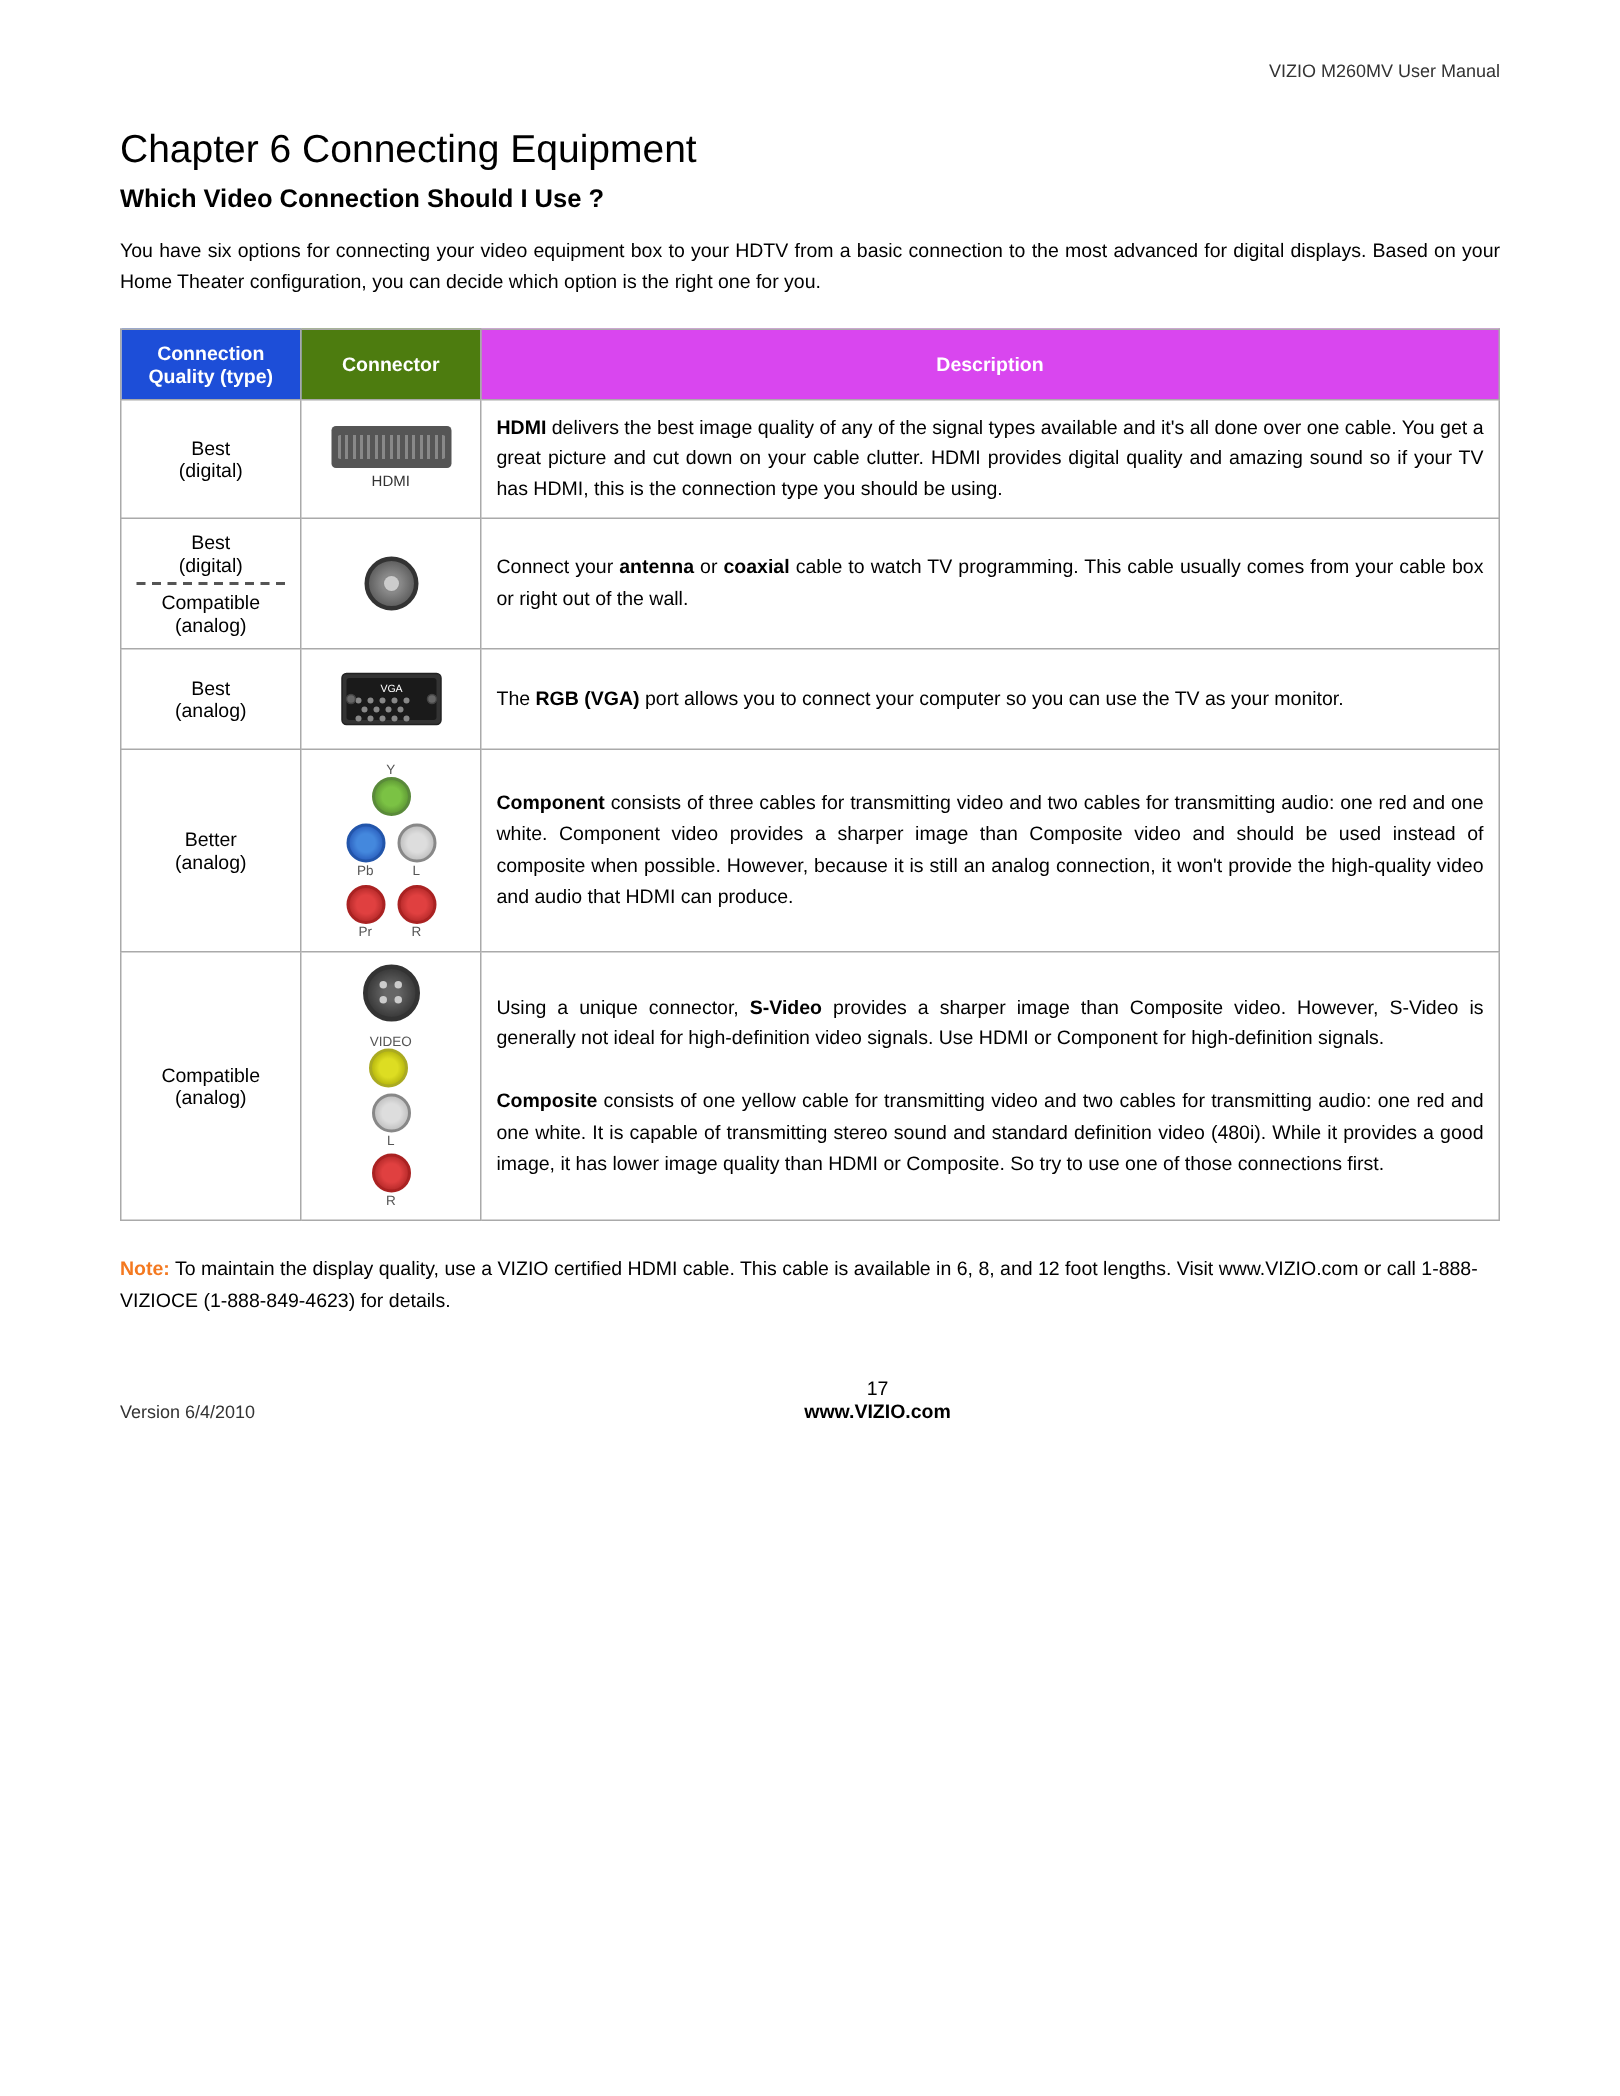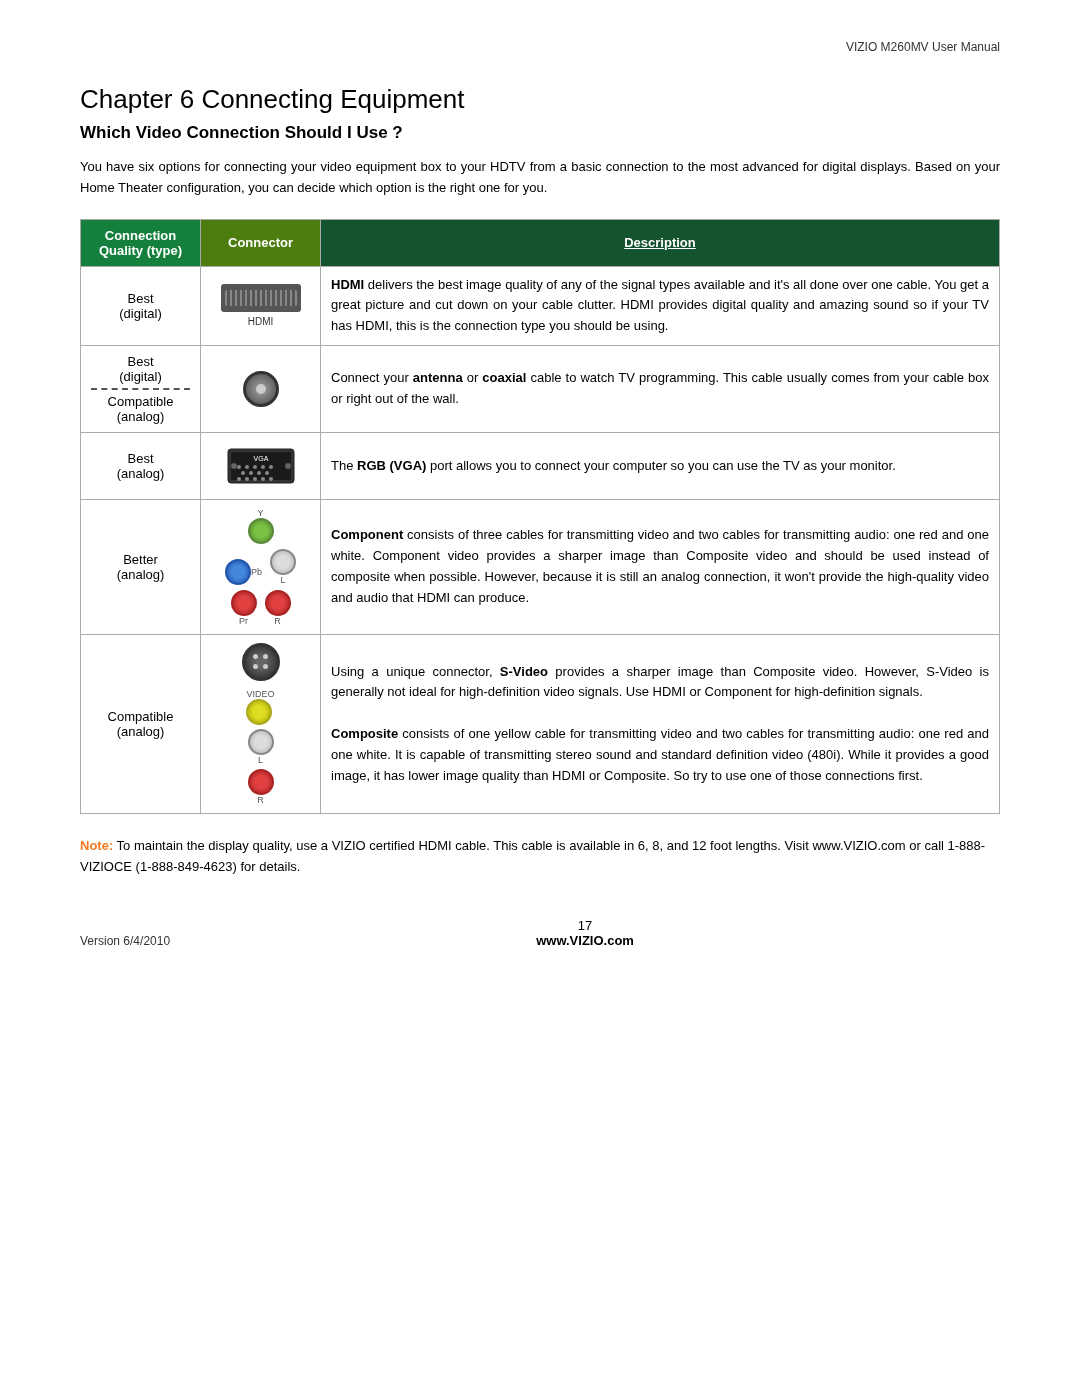--- a/index.html
+++ b/index.html
@@ -41,42 +41,41 @@
       border-collapse: collapse;
       border: 1.5px solid #888;
       margin-bottom: 22px;
     }
     .conn-table th, .conn-table td {
       border: 1px solid #aaa;
       padding: 8px 10px;
       vertical-align: middle;
     }
     .th-quality {
-      background: #15803d;
+      background: #1d4ed8;
       color: #fff;
       font-weight: bold;
       font-size: 13px;
       text-align: center;
       width: 120px;
     }
     .th-connector {
       background: #4d7c0f;
       color: #fff;
       font-weight: bold;
       font-size: 13px;
       text-align: center;
       width: 120px;
     }
     .th-description {
-      background: #14532d;
+      background: #d946ef;
       color: #fff;
       font-weight: bold;
       font-size: 13px;
       text-align: center;
-      text-decoration: underline;
     }
     .td-quality {
       text-align: center;
       font-size: 13px;
       vertical-align: middle;
       width: 120px;
     }
     .td-connector {
       text-align: center;
       width: 120px;
@@ -275,21 +274,21 @@
       </td>
       <td class="td-connector">
         <div class="component-wrap">
 
           <div style="display:flex;flex-direction:column;align-items:center;">
             <span style="font-size:9px;color:#555;">Y</span>
             <div class="rca-dot rca-green"></div>
           </div>
 
           <div style="display:flex;gap:8px;align-items:flex-end;">
-            <div style="display:flex;flex-direction:row;align-items:center;text-align:center;">
+            <div style="display:flex;flex-direction:column;align-items:center;text-align:center;">
               <div class="rca-dot rca-blue"></div>
               <span style="font-size:9px;color:#555;">Pb</span>
             </div>
             <div style="display:flex;flex-direction:column;align-items:center;">
               <div class="rca-dot rca-white"></div>
               <span style="font-size:9px;color:#555;">L</span>
             </div>
           </div>
 
           <div style="display:flex;gap:8px;align-items:flex-end;">

